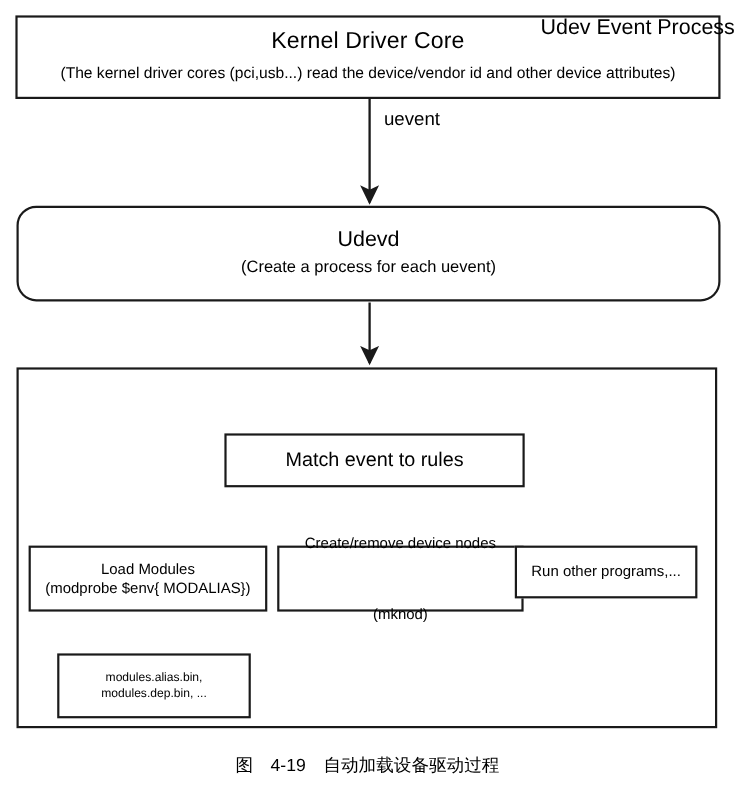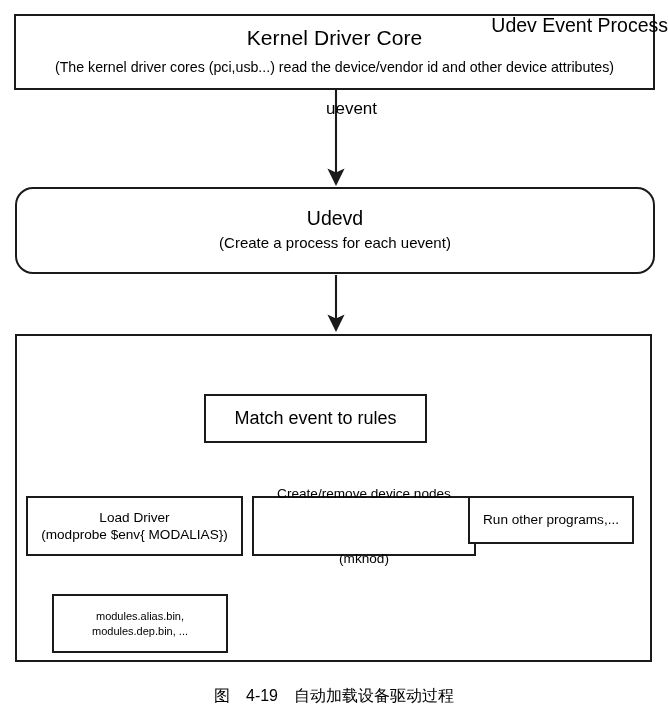--- a/index.html
+++ b/index.html
@@ -56,21 +56,21 @@
     margin-bottom: 6px;
   }
   #kernel-driver-core .subtitle {
     font-size: 14.2px;
     white-space: nowrap;
   }
 
   
   #uevent-label {
     position: absolute;
-    left: 326px; top: 99px;
+    left: 349px; top: 99px;
     font-size: 17px;
     white-space: nowrap;
   }
   #uevent-payload {
     position: absolute;
     left: 0px; top: 136px;
     width: 668px;
     text-align: center;
     font-size: 14.2px;
     white-space: nowrap;
@@ -103,21 +103,21 @@
     position: absolute;
     left: 0; top: 14px;
     width: 100%;
     text-align: right;
     font-size: 19.5px;
   }
 
   
   #match-event-to-rules {
     left: 204px; top: 394px;
-    width: 223px; height: 49px;
+    width: 273px; height: 49px;
     font-size: 18px;
     text-align: right;
   }
 
   #load-modules {
     left: 26px; top: 496px;
     width: 217px; height: 60px;
     font-size: 13.6px;
   }
   #create-remove-device-nodes {
@@ -199,21 +199,21 @@
   </div>
 
   <div class="node" id="udev-event-process"></div>
   <div id="udev-event-process-title">Udev Event Process</div>
 
   <div class="node" id="match-event-to-rules">
     <span class="line">Match event to rules</span>
   </div>
 
   <div class="node" id="load-modules">
-    <span class="line">Load Driver</span>
+    <span class="line">Load Modules</span>
     <span class="line">(modprobe $env{ MODALIAS})</span>
   </div>
 
   <div class="node" id="create-remove-device-nodes">
     <span class="line">Create/remove device nodes</span>
     <span class="line">(mknod)</span>
   </div>
 
   <div class="node" id="run-other-programs">
     <span class="line">Run other programs,...</span>

